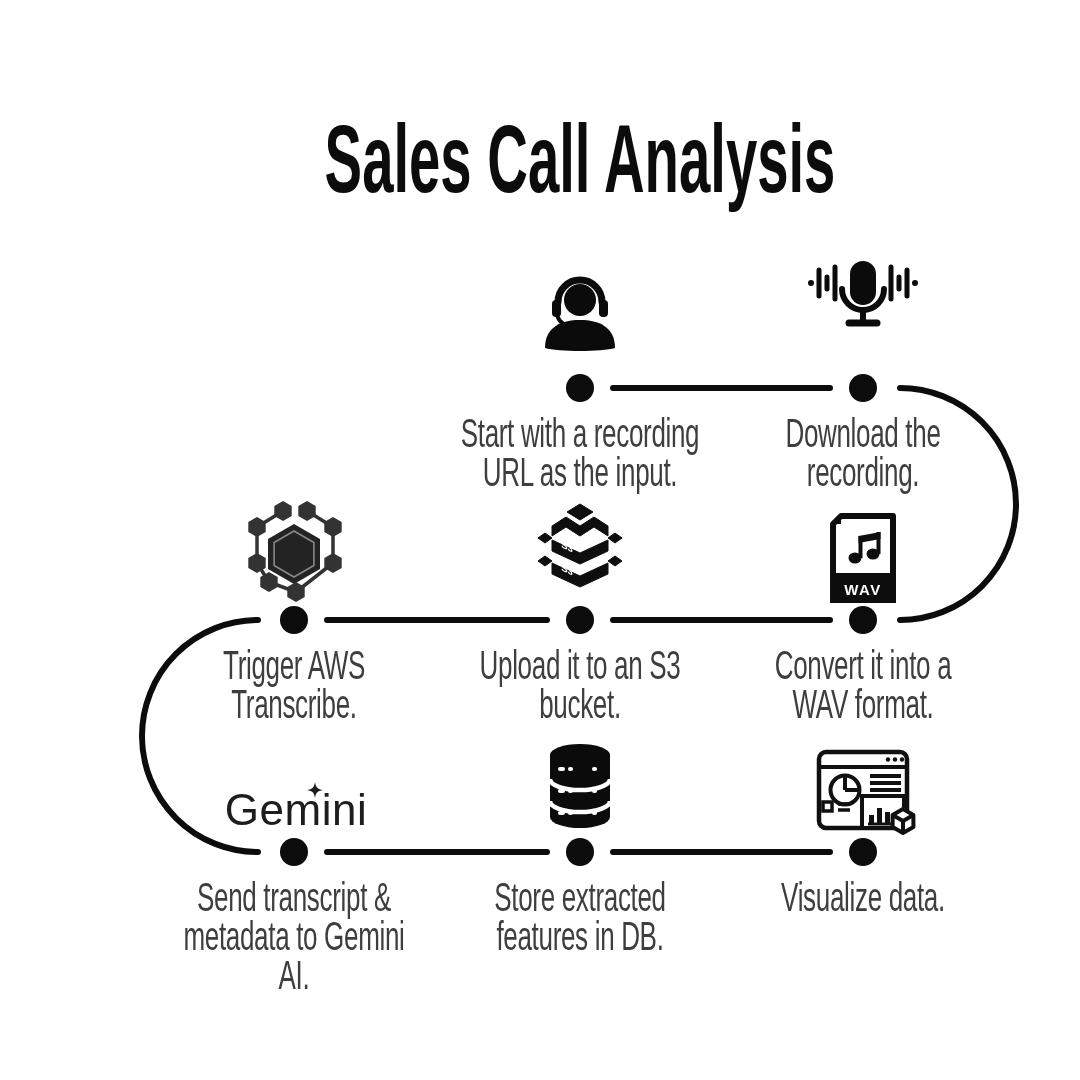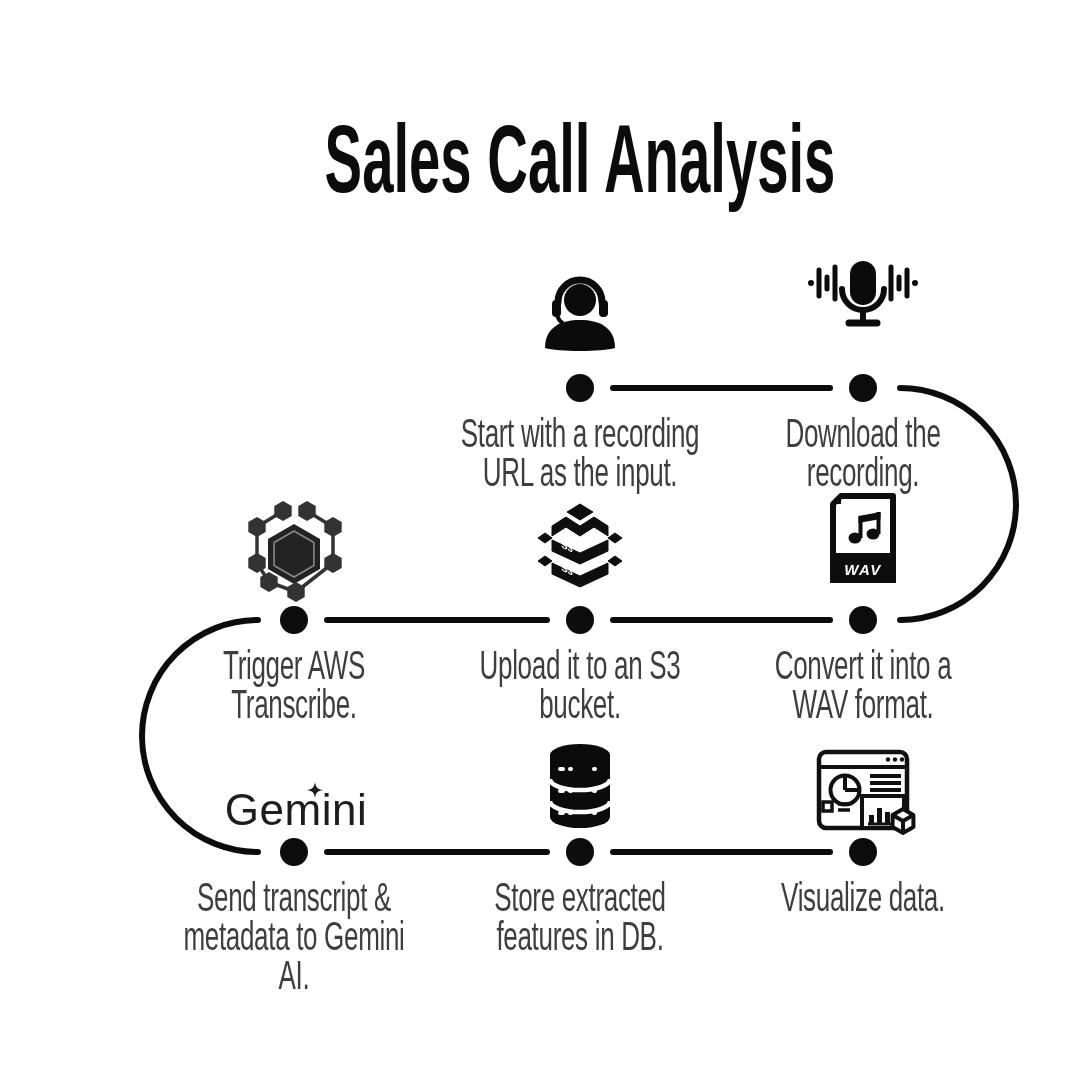--- a/index.html
+++ b/index.html
@@ -129,21 +129,21 @@
         <polygon points="35,5 42,10 35,15 28,10"></polygon>
         <polygon points="-28,12 0,25 28,12 28,23 0,36 -28,23"></polygon>
       </g>
       <g transform="skewY(25)" fill="#ffffff" font-family="Liberation Sans, sans-serif" font-size="9.5" font-weight="bold" text-anchor="middle">
         <text x="-13" y="5">S3</text>
         <text x="-13" y="28">S3</text>
       </g>
     </svg>
   </div>
 
-  <div class="icon" style="left:768px;top:483px;font-style:italic;">
+  <div class="icon" style="left:768px;top:503px;">
     <svg viewBox="-55 -55 110 110" width="110" height="110">
       <path d="M -22 -42 H 30 V 42 H -30 V -34 Z" fill="#ffffff" stroke="#0d0d0d" stroke-width="6" stroke-linejoin="round"></path>
       <polygon points="-30,-34 -22,-42 -22,-34" fill="#0d0d0d"></polygon>
       <g fill="#0d0d0d">
         <ellipse cx="-8" cy="0" rx="6.5" ry="5.5"></ellipse>
         <ellipse cx="10" cy="-4" rx="6.5" ry="5.5"></ellipse>
         <path d="M -2.5 0 V -22" stroke="#0d0d0d" stroke-width="4"></path>
         <path d="M 15.5 -4 V -26" stroke="#0d0d0d" stroke-width="4"></path>
         <path d="M -4.5 -22 L 17.5 -26 V -19 L -4.5 -15 Z"></path>
       </g>

